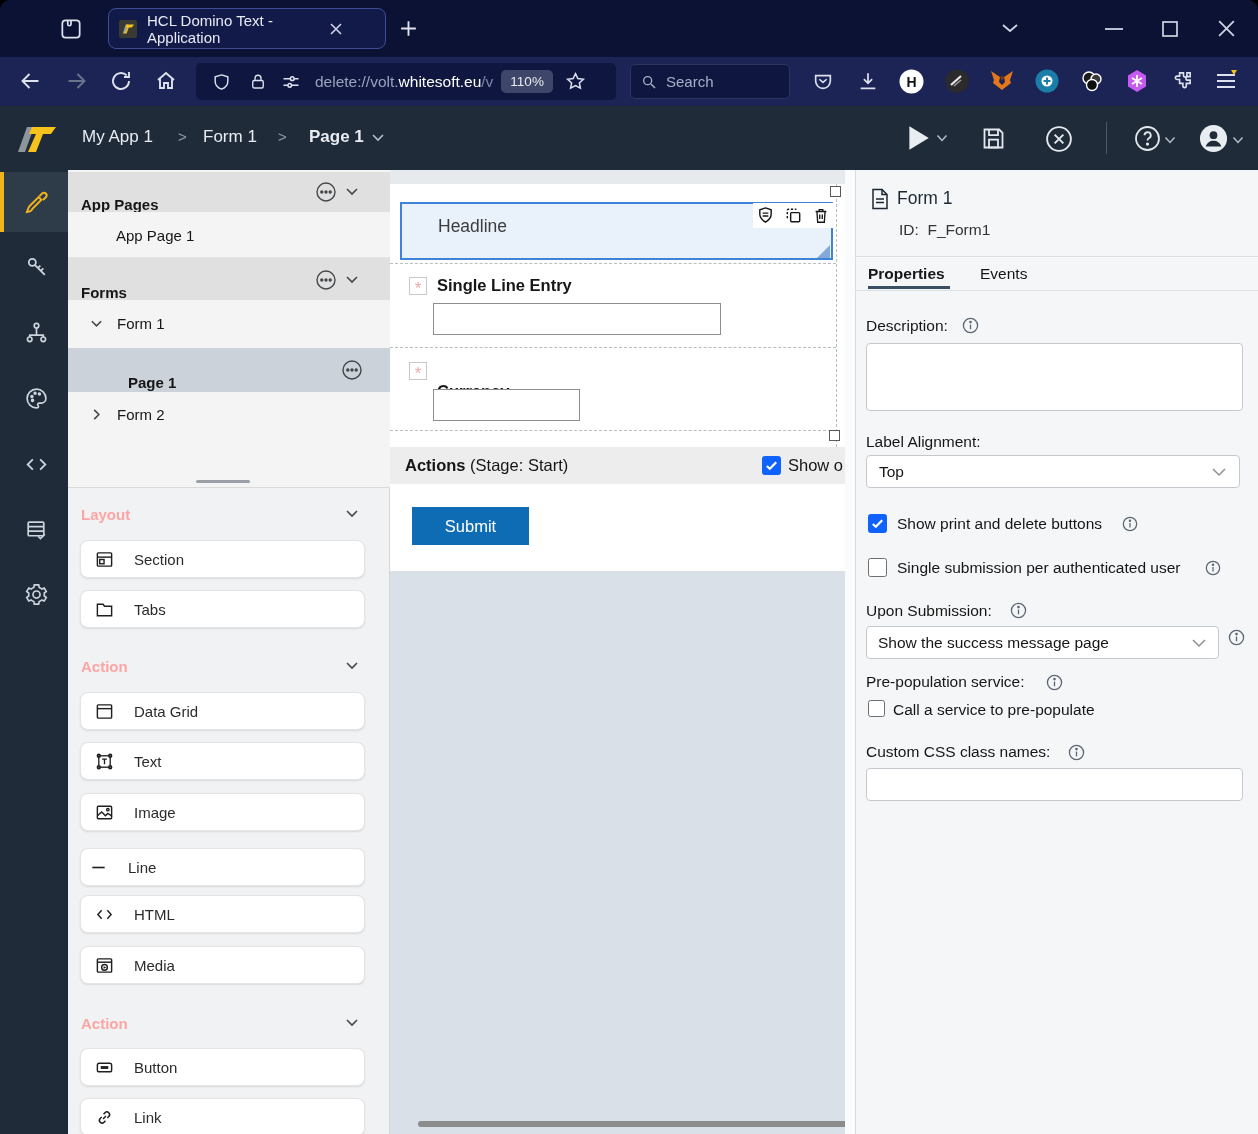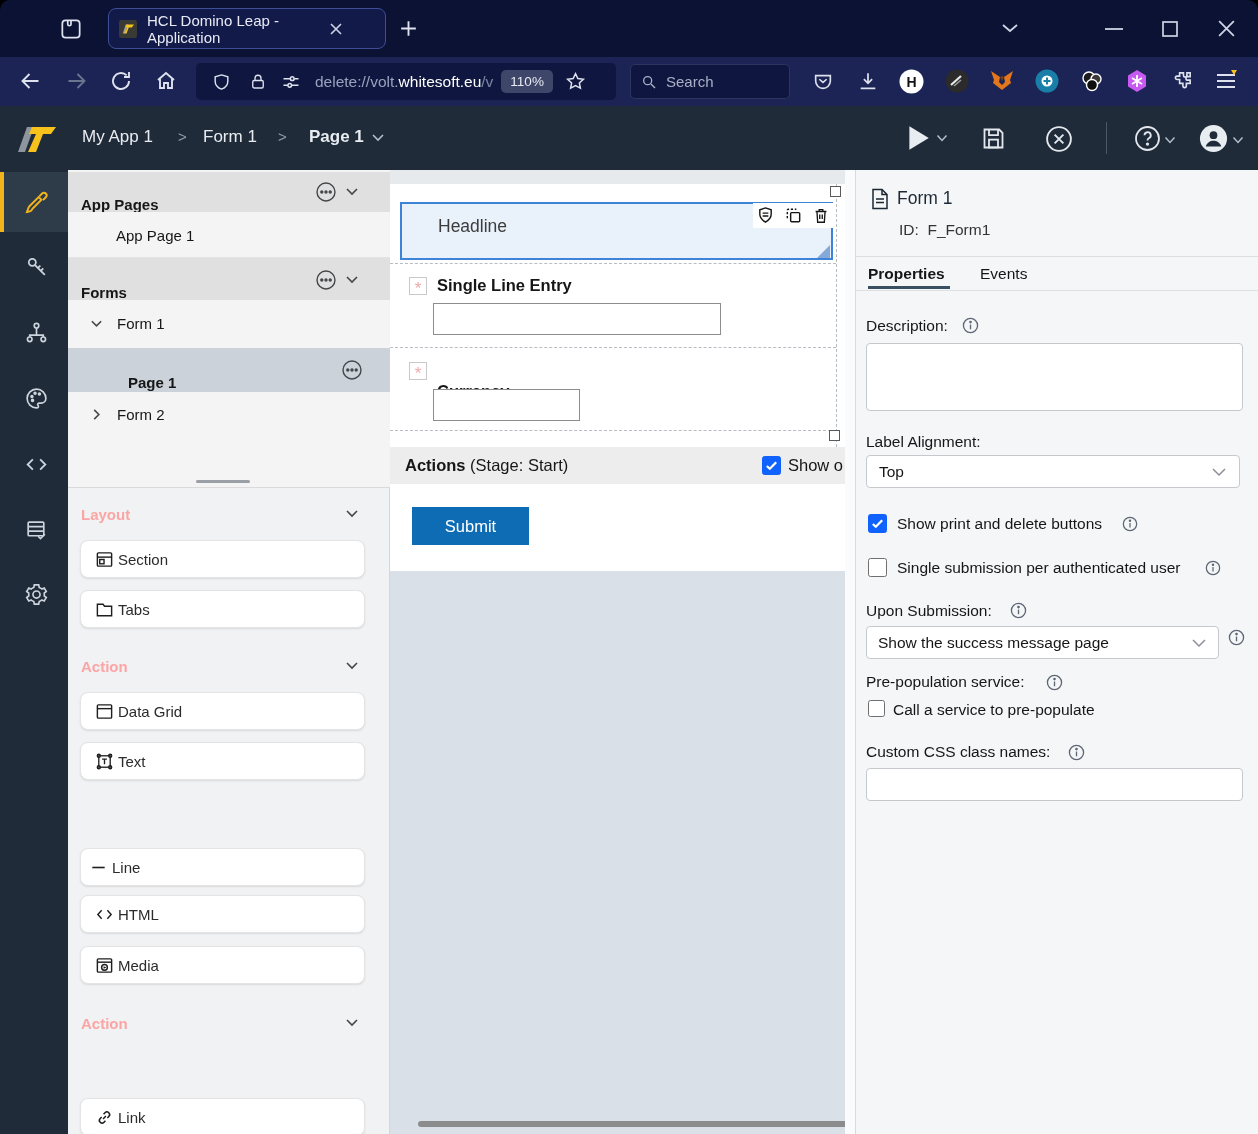--- a/index.html
+++ b/index.html
@@ -31,21 +31,21 @@
   .tool-active { left:0; top:172px; width:68px; height:60px; background:#2e3c4a; }
   .tool-active-bar { left:0; top:172px; width:4px; height:60px; background:#f2b41d; }
   .side-ic { color:#ccd4dd; position:absolute; }
 
   
   .leftpanel { left:68px; top:170px; width:322px; height:964px; background:#f1f2f4; border-right:1px solid #d4d6d9; }
   .treebg { left:68px; top:170px; width:322px; height:318px; background:#f4f4f4; }
   .tree-h { background:#e0e0e0; }
   .row-lab { font-size:15px; color:#161616; }
   .bold { font-weight:bold;margin-top:13px; }
-  .card { position:absolute; width:285px; height:38px; background:#fff; border:1px solid #e4e4e4; border-radius:8px; box-shadow:0 1px 2px rgba(0,0,0,.10); display:flex; align-items:center; padding:0 14px; gap:4px; }
+  .card { position:absolute; width:285px; height:38px; background:#fff; border:1px solid #e4e4e4; border-radius:8px; box-shadow:0 1px 2px rgba(0,0,0,.10); display:flex; align-items:center; padding:0 14px; gap:20px; }
   .card-lab { font-size:15px; color:#2b2b2b; }
   .pal-h { font-size:15px; font-weight:bold; color:#fca5a5; }
   .gray-ic { color:#44474a; }
 
   
   .canvasbg { left:390px; top:170px; width:455px; height:964px; background:#d9e0e7; }
   .canvas-top { left:390px; top:170px; width:455px; height:14px; background:#e7eaed; }
   .formwhite { left:390px; top:184px; width:455px; height:263px; background:#fff; }
   .dash-h { position:absolute; border-top:1px dashed #b7bdc3; height:0; }
   .dash-v { position:absolute; border-left:1px dashed #b7bdc3; width:0; }
@@ -85,21 +85,21 @@
         <rect x="4" y="4" width="16" height="16" rx="3"></rect>
         <path d="M9 4v3.5a1.5 1.5 0 0 0 3 0V4"></path>
       </svg>
   </div>
   <div class="abs tab">
     <svg width="18" height="18" viewBox="0 0 24 24">
         <rect width="24" height="24" rx="3" fill="#3a3a34"></rect>
         <polygon points="5,18 9,6 12,6 8,18" fill="#9aa0a6"></polygon>
         <polygon points="10,6 20,6 17,10 13,10 10,18 7,18 11,10 9,10" fill="#f6c21b"></polygon>
       </svg>
-    <div class="tab-title"><span>HCL Domino Leap - Application</span><span class="tab-fade"></span></div>
+    <div class="tab-title"><span>HCL Domino Text - Application</span><span class="tab-fade"></span></div>
     <svg width="14" height="14" viewBox="0 0 14 14" stroke="#cfd4e4" stroke-width="1.6">
         <path d="M2 2l10 10M12 2L2 12"></path>
       </svg>
   </div>
   <div class="abs" style="left:398px;top:18px;">
     <svg width="21" height="21" viewBox="0 0 20 20" stroke="#dde2ee" stroke-width="1.8">
         <path d="M10 3v14M3 10h14"></path>
       </svg>
   </div>
   <div class="abs" style="left:999px;top:20px;">
@@ -468,20 +468,28 @@
     <svg width="19" height="19" viewBox="0 0 20 20" fill="none" stroke="#1f1f1f" stroke-width="1.4">
         <rect x="4" y="4" width="12" height="12"></rect>
         <circle cx="4" cy="4" r="1.6"></circle>
         <circle cx="16" cy="4" r="1.6"></circle>
         <circle cx="4" cy="16" r="1.6"></circle>
         <circle cx="16" cy="16" r="1.6"></circle>
         <path d="M7.5 7.5h5M10 7.5v5.5"></path>
       </svg>
     <span class="card-lab">Text</span>
   </div>
+  <div class="card" style="left:80px;top:793px;">
+    <svg width="19" height="19" viewBox="0 0 20 20" fill="none" stroke="#1f1f1f" stroke-width="1.5">
+        <rect x="2.5" y="3.5" width="15" height="13" rx="1"></rect>
+        <circle cx="13.5" cy="7" r="1.3"></circle>
+        <path d="M2.5 13.5l4.5-4 4 4 2.5-2.5 4 2.5"></path>
+      </svg>
+    <span class="card-lab">Image</span>
+  </div>
   <div class="card" style="left:80px;top:848px;padding-left:8px;">
     <svg width="19" height="19" viewBox="0 0 20 20" stroke="#1f1f1f" stroke-width="1.7">
         <path d="M3.5 10h13"></path>
       </svg>
     <span class="card-lab">Line</span>
   </div>
   <div class="card" style="left:80px;top:895px;">
     <svg width="19" height="19" viewBox="0 0 20 20" fill="none" stroke="#1f1f1f" stroke-width="1.5">
         <path d="M7 5.5L3 10l4 4.5M13 5.5L17 10l-4 4.5"></path>
       </svg>
@@ -496,20 +504,27 @@
       </svg>
     <span class="card-lab">Media</span>
   </div>
 
   <span class="t pal-h" style="left:81px;top:1015px;">Action</span>
   <span class="abs gray-ic" style="left:345px;top:1018px;">
     <svg width="14" height="10" viewBox="0 0 14 10" fill="none" stroke="currentColor" stroke-width="1.6">
         <path d="M2 2l5 5 5-5"></path>
       </svg>
   </span>
+  <div class="card" style="left:80px;top:1048px;">
+    <svg width="19" height="19" viewBox="0 0 20 20" fill="none" stroke="#1f1f1f" stroke-width="1.5">
+        <rect x="2.5" y="5.5" width="15" height="9" rx="2"></rect>
+        <rect x="6" y="8.5" width="8" height="3" fill="#1f1f1f" stroke="none"></rect>
+      </svg>
+    <span class="card-lab">Button</span>
+  </div>
   <div class="card" style="left:80px;top:1098px;">
     <svg width="19" height="19" viewBox="0 0 20 20" fill="none" stroke="#1f1f1f" stroke-width="1.6">
         <path d="M8.5 11.5l3-3"></path>
         <path d="M7 9.5L5.5 11a2.8 2.8 0 0 0 4 4L11 13.5"></path>
         <path d="M13 10.5L14.5 9a2.8 2.8 0 0 0-4-4L9 6.5"></path>
       </svg>
     <span class="card-lab">Link</span>
   </div>
 
   <div class="abs canvasbg"></div>

